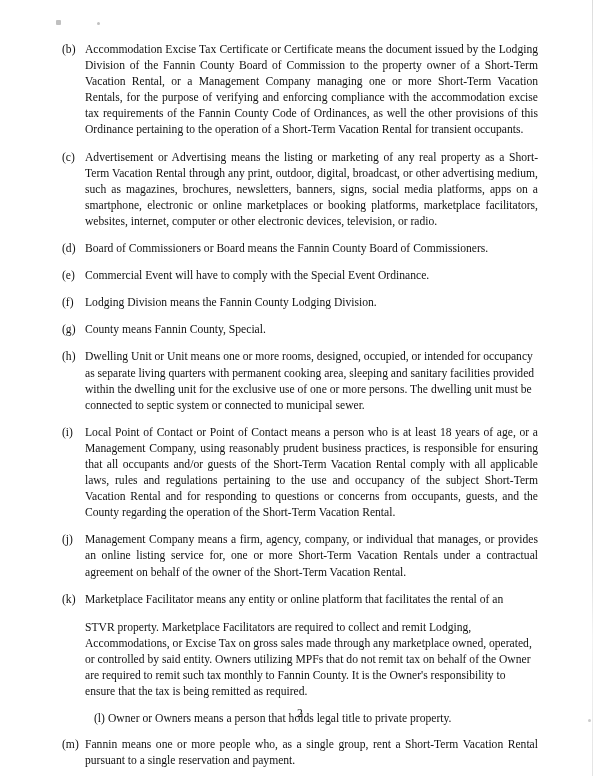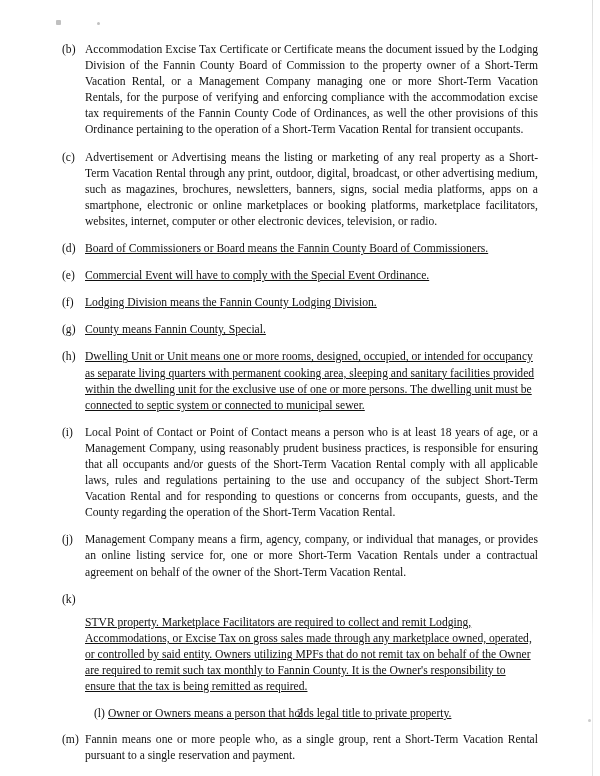--- a/index.html
+++ b/index.html
@@ -79,25 +79,25 @@
     width: 23px;
     text-align: left;
     white-space: nowrap;
   }
   .item .body {
     flex: 1 1 auto;
     text-align: justify;
     text-justify: inter-word;
     hyphens: none;
   }
-  .item.ragged .body { text-align: left; text-decoration: underline; }
+  .item.ragged .body { text-align: left; }
 
   
   .cont-para {
-    margin-top: 23px;
+    margin-top: 12px;
     text-align: left;
   }
 
   
   .item.deep-indent {
     padding-left: 32px;
     margin-bottom: 10px;
   }
   .item.deep-indent .marker { width: 14px; }
 
@@ -164,20 +164,21 @@
     </div>
 
     <div class="item">
       <span class="marker">(j)</span>
       <span class="body">Management Company means a firm, agency, company, or individual that manages, or provides an online listing service for, one or more Short-Term Vacation Rentals under a contractual agreement on behalf of the owner of the Short-Term Vacation Rental.</span>
     </div>
 
     <div class="item ragged">
       <span class="marker">(k)</span>
       <span class="body">
+        <span>Marketplace Facilitator means any entity or online platform that facilitates the rental of an</span>
         <span class="cont-para" style="display:block">STVR property. Marketplace Facilitators are required to collect and remit Lodging, Accommodations, or Excise Tax on gross sales made through any marketplace owned, operated, or controlled by said entity. Owners utilizing MPFs that do not remit tax on behalf of the Owner are required to remit such tax monthly to Fannin County. It is the Owner's responsibility to ensure that the tax is being remitted as required.</span>
       </span>
     </div>
 
     <div class="item ragged deep-indent">
       <span class="marker">(l)</span>
       <span class="body">Owner or Owners means a person that holds legal title to private property.</span>
     </div>
 
     <div class="item">

